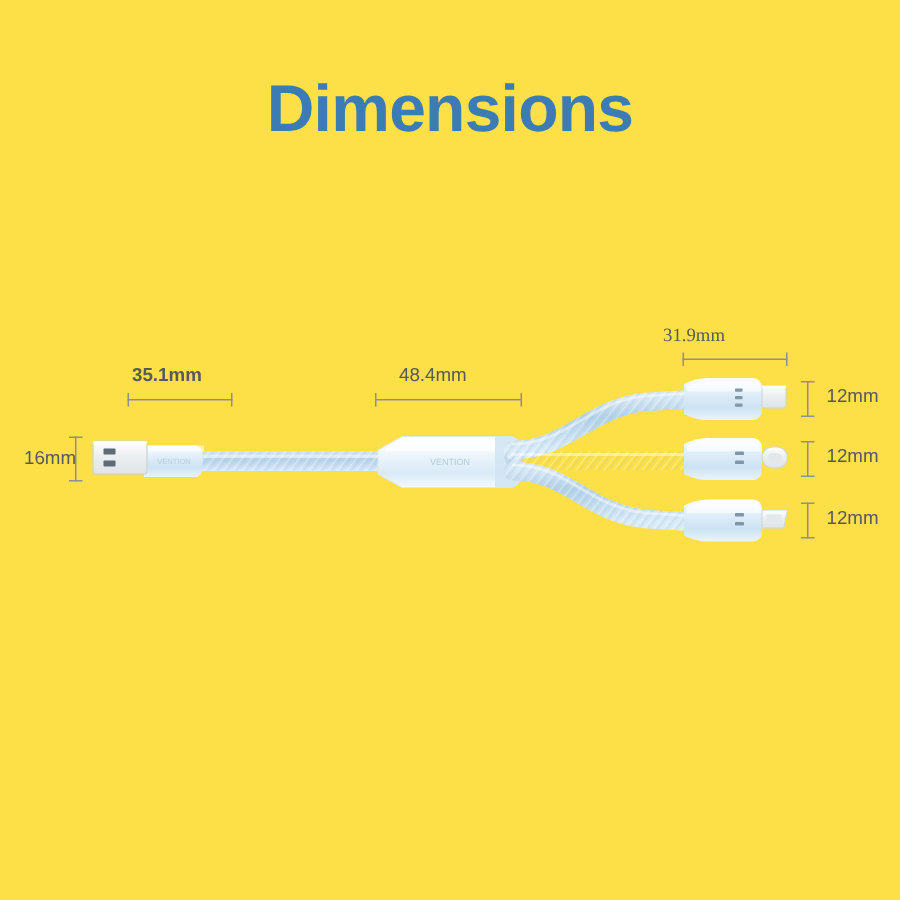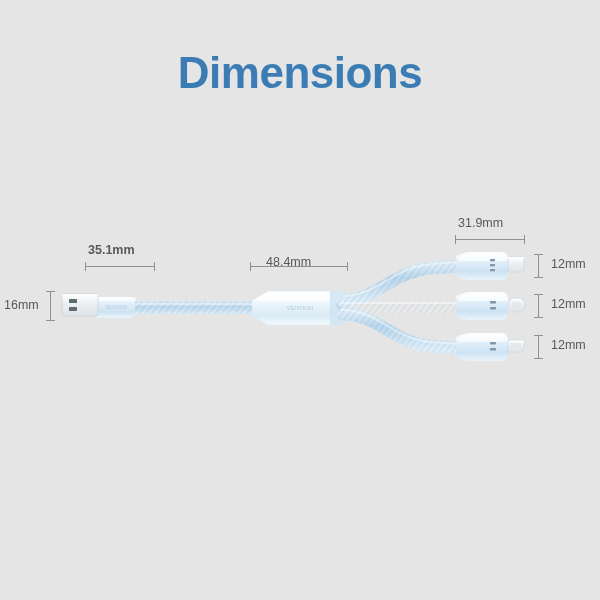--- a/index.html
+++ b/index.html
@@ -4,21 +4,21 @@
 <style>
   html, body {
     margin: 0;
     padding: 0;
     background: #ffffff;
   }
   #stage {
     position: relative;
     width: 600px;
     height: 600px;
-    background: #e5e5e5;
+    background: #fde047;
     overflow: hidden;
     font-family: "Liberation Sans", sans-serif;
   }
 
   
   #title {
     position: absolute;
     top: 48px;
     left: 0;
     width: 600px;
@@ -209,35 +209,35 @@
     </g>
   </svg>
 
   <div class="dim-label" style="left:88px; top:243px;font-weight:bold;">35.1mm</div>
   <div class="dim-h" style="left:85px; top:262px; width:70px;">
     <span class="bar"></span>
     <span class="cap l"></span>
     <span class="cap r"></span>
   </div>
 
-  <div class="dim-label" style="left:4px; top:298px;">16mm</div>
+  <div class="dim-label" style="left:16px; top:298px;">16mm</div>
   <div class="dim-v" style="left:46px; top:291px; height:30px;">
     <span class="bar"></span>
     <span class="cap t"></span>
     <span class="cap b"></span>
   </div>
 
-  <div class="dim-label" style="left:266px; top:255px;">48.4mm</div>
+  <div class="dim-label" style="left:266px; top:243px;">48.4mm</div>
   <div class="dim-h" style="left:250px; top:262px; width:98px;">
     <span class="bar"></span>
     <span class="cap l"></span>
     <span class="cap r"></span>
   </div>
 
-  <div class="dim-label" style="left:458px; top:216px;">31.9mm</div>
+  <div class="dim-label" style="left:442px; top:216px;font-family:Liberation Serif, serif;">31.9mm</div>
   <div class="dim-h" style="left:455px; top:235px; width:70px;">
     <span class="bar"></span>
     <span class="cap l"></span>
     <span class="cap r"></span>
   </div>
 
   <div class="dim-label" style="left:551px; top:257px;">12mm</div>
   <div class="dim-v" style="left:534px; top:254px; height:24px;">
     <span class="bar"></span>
     <span class="cap t"></span>

